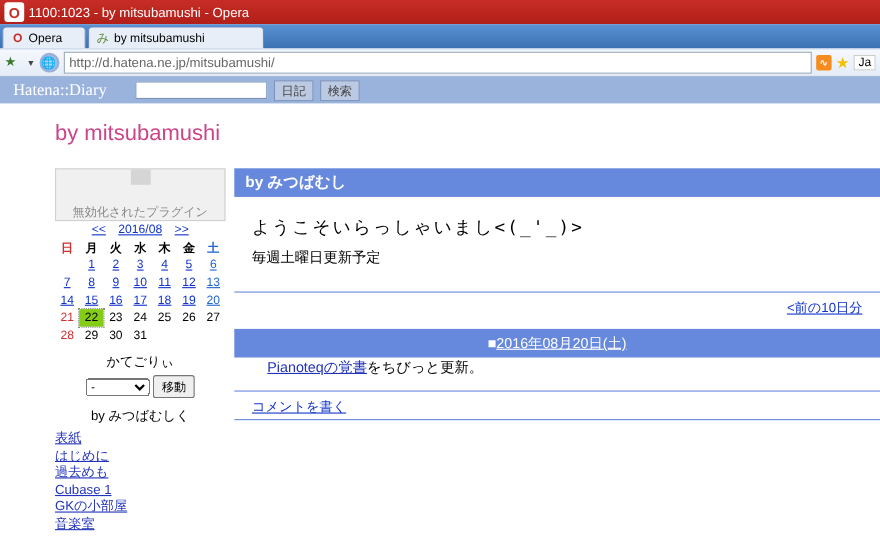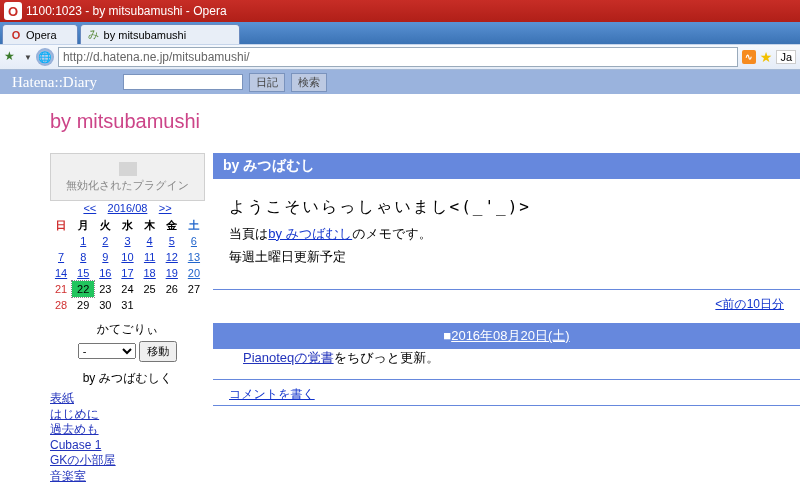--- a/index.html
+++ b/index.html
@@ -27,32 +27,32 @@
 .hatena-header { background: #9ab3dd; height: 24px; display: flex; align-items: center; padding: 0 12px; gap: 6px; }
 .hatena-logo { color: #fff; font-size: 15px; font-family: Georgia, serif; margin-right: 20px; }
 .hatena-search { width: 120px; height: 16px; border: 1px solid #7a93bd; }
 .hatena-btn { background: #bcc9e2; border: 1px solid #7a93bd; padding: 1px 6px; font-size: 11px; color: #444; cursor: pointer; }
 
 .page { padding: 10px 0 0 50px; display: flex; gap: 8px; }
 
 .blog-title { font-size: 20px; color: #cc4488; margin: 16px 0 10px 50px; font-family: Verdana, sans-serif; }
 
 .sidebar { width: 155px; font-size: 12px; }
-.plugin-box { background: #f0f0f0; border: 1px solid #d0d0d0; height: 48px; display: flex; flex-direction: column; align-items: center; justify-content: center; color: #888; font-size: 11px; }
+.plugin-box { background: #f0f0f0; border: 1px solid #d0d0d0; height: 48px; display: flex; flex-direction: column; align-items: center; justify-content: space-between; color: #888; font-size: 11px; }
 .plugin-icon { width: 18px; height: 14px; background: #d5d5d5; margin-bottom: 2px; }
 
 .side-head { text-align: center; margin: 8px 0 3px; }
 .cal-nav { text-align: center; margin-bottom: 2px; }
 .cal-nav a { margin: 0 4px; font-size: 11px; }
 .cal { width: 100%; border-collapse: collapse; font-size: 11px; text-align: center; }
 .cal th, .cal td { width: 14.28%; height: 16px; }
 .cal th.sun, .cal td.sun { color: #d03030; }
 .cal th.sat, .cal td.sat a { color: #2266cc; }
 .cal td a { text-decoration: underline; }
-.cal td.today { background: #22c55e; outline: 1px dotted #888; }
+.cal td.today { background: #84cc16; outline: 1px dotted #888; }
 
 .cat-row { text-align: center; margin-top: 3px; }
 .cat-row select { font-size: 11px; width: 58px; }
 .cat-row button { font-size: 11px; padding: 1px 6px; }
 
 .side-links { margin: 4px 0 0 0; }
 .side-links a { display: block; color: #2233bb; font-size: 12px; line-height: 1.3; }
 
 .main { flex: 1; min-width: 0; }
 .box-head { background: #6688dd; color: #fff; font-weight: bold; padding: 4px 10px; font-size: 14px; font-family: Arial; }
@@ -194,21 +194,20 @@
         <a>Cubase 1</a>
         <a>GKの小部屋</a>
         <a>音楽室</a>
       </div>
   </div>
 
   <div class="main">
     <div class="box-head">by みつばむし</div>
     <div class="box-body">
       <div class="welcome">ようこそいらっしゃいまし&lt;(_'_)&gt;</div>
-      <div><span>当頁は</span><a>by みつばむし</a><span>のメモです。</span></div>
       <div>毎週土曜日更新予定</div>
     </div>
     <hr class="hr">
     <div class="prev-link"><a>&lt;前の10日分</a></div>
 
     <div class="entry-date-head">■<a>2016年08月20日(土)</a></div>
     <div class="entry-body">
       <a>Pianoteqの覚書</a><span>をちびっと更新。</span>
     </div>
     <hr class="hr">

